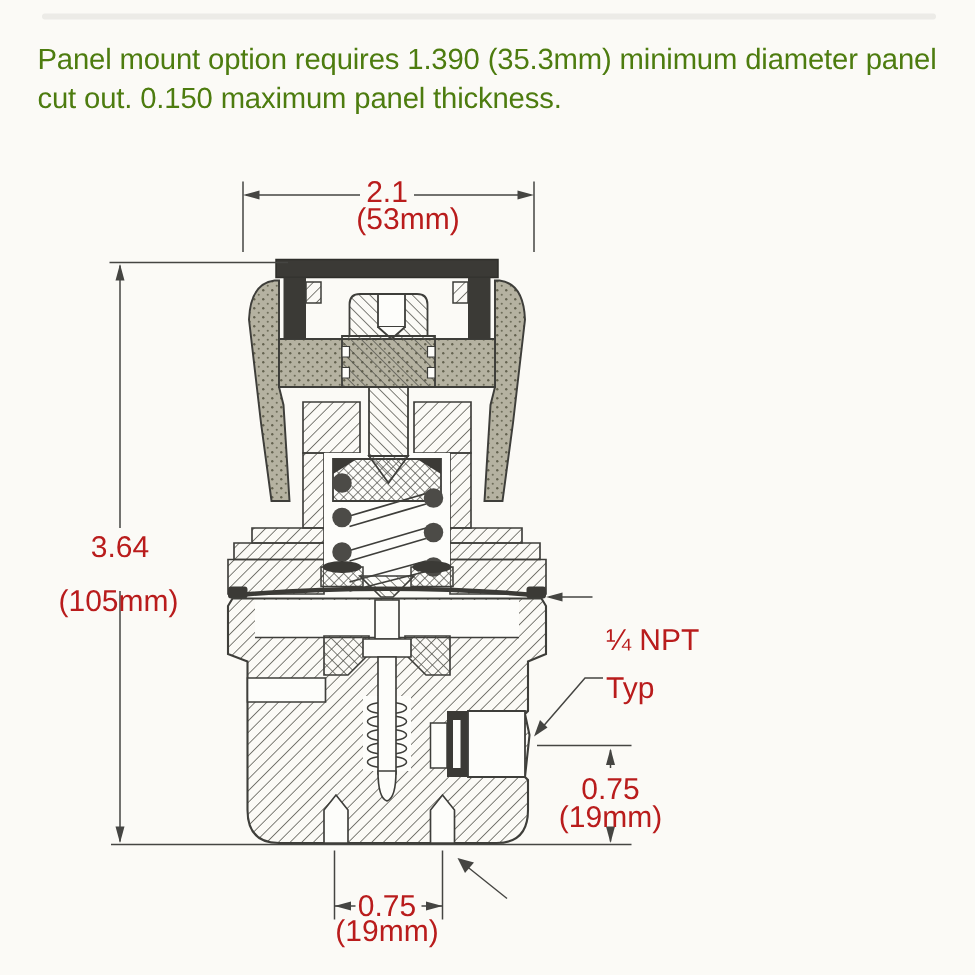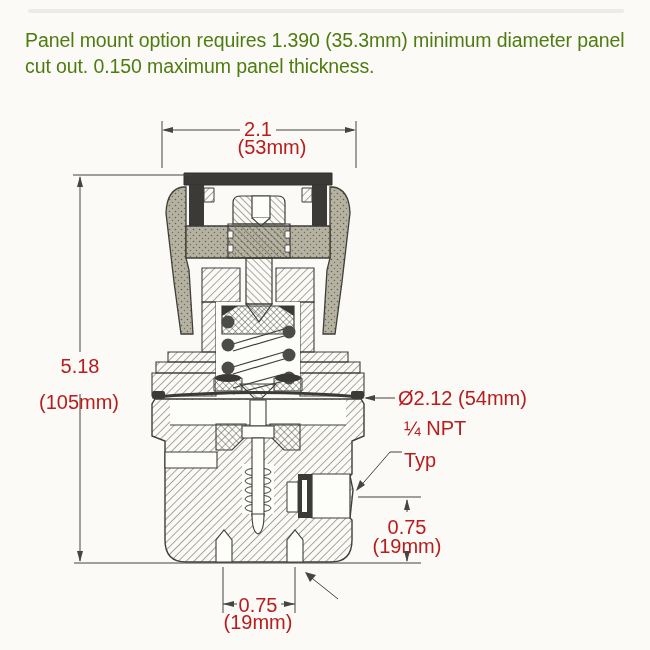--- a/index.html
+++ b/index.html
@@ -224,24 +224,23 @@
       <g>
         <line x1="338" y1="599" x2="308" y2="575"></line>
         <polygon points="305,572 310,582 316,575" fill="#454542" stroke="none"></polygon>
       </g>
     </g>
   </svg>
 
   <span class="dim center" style="left:258px;top:129px">2.1</span>
   <span class="dim center" style="left:272px;top:147px">(53mm)</span>
 
-  <span class="dim center" style="left:80px;top:366px">5.18</span>
+  <span class="dim center" style="left:80px;top:366px">3.64</span>
   <span class="dim center" style="left:79px;top:402px">(105mm)</span>
 
-  <span class="dim leftal" style="left:398px;top:398px">Ø2.12 (54mm)</span>
 
   <span class="dim leftal" style="left:404px;top:428px">¼ NPT</span>
   <span class="dim leftal" style="left:404px;top:460px">Typ</span>
 
   <span class="dim center" style="left:407px;top:527px">0.75</span>
   <span class="dim center" style="left:407px;top:546px">(19mm)</span>
 
   <span class="dim center" style="left:258px;top:605px">0.75</span>
   <span class="dim center" style="left:258px;top:622px">(19mm)</span>
 

